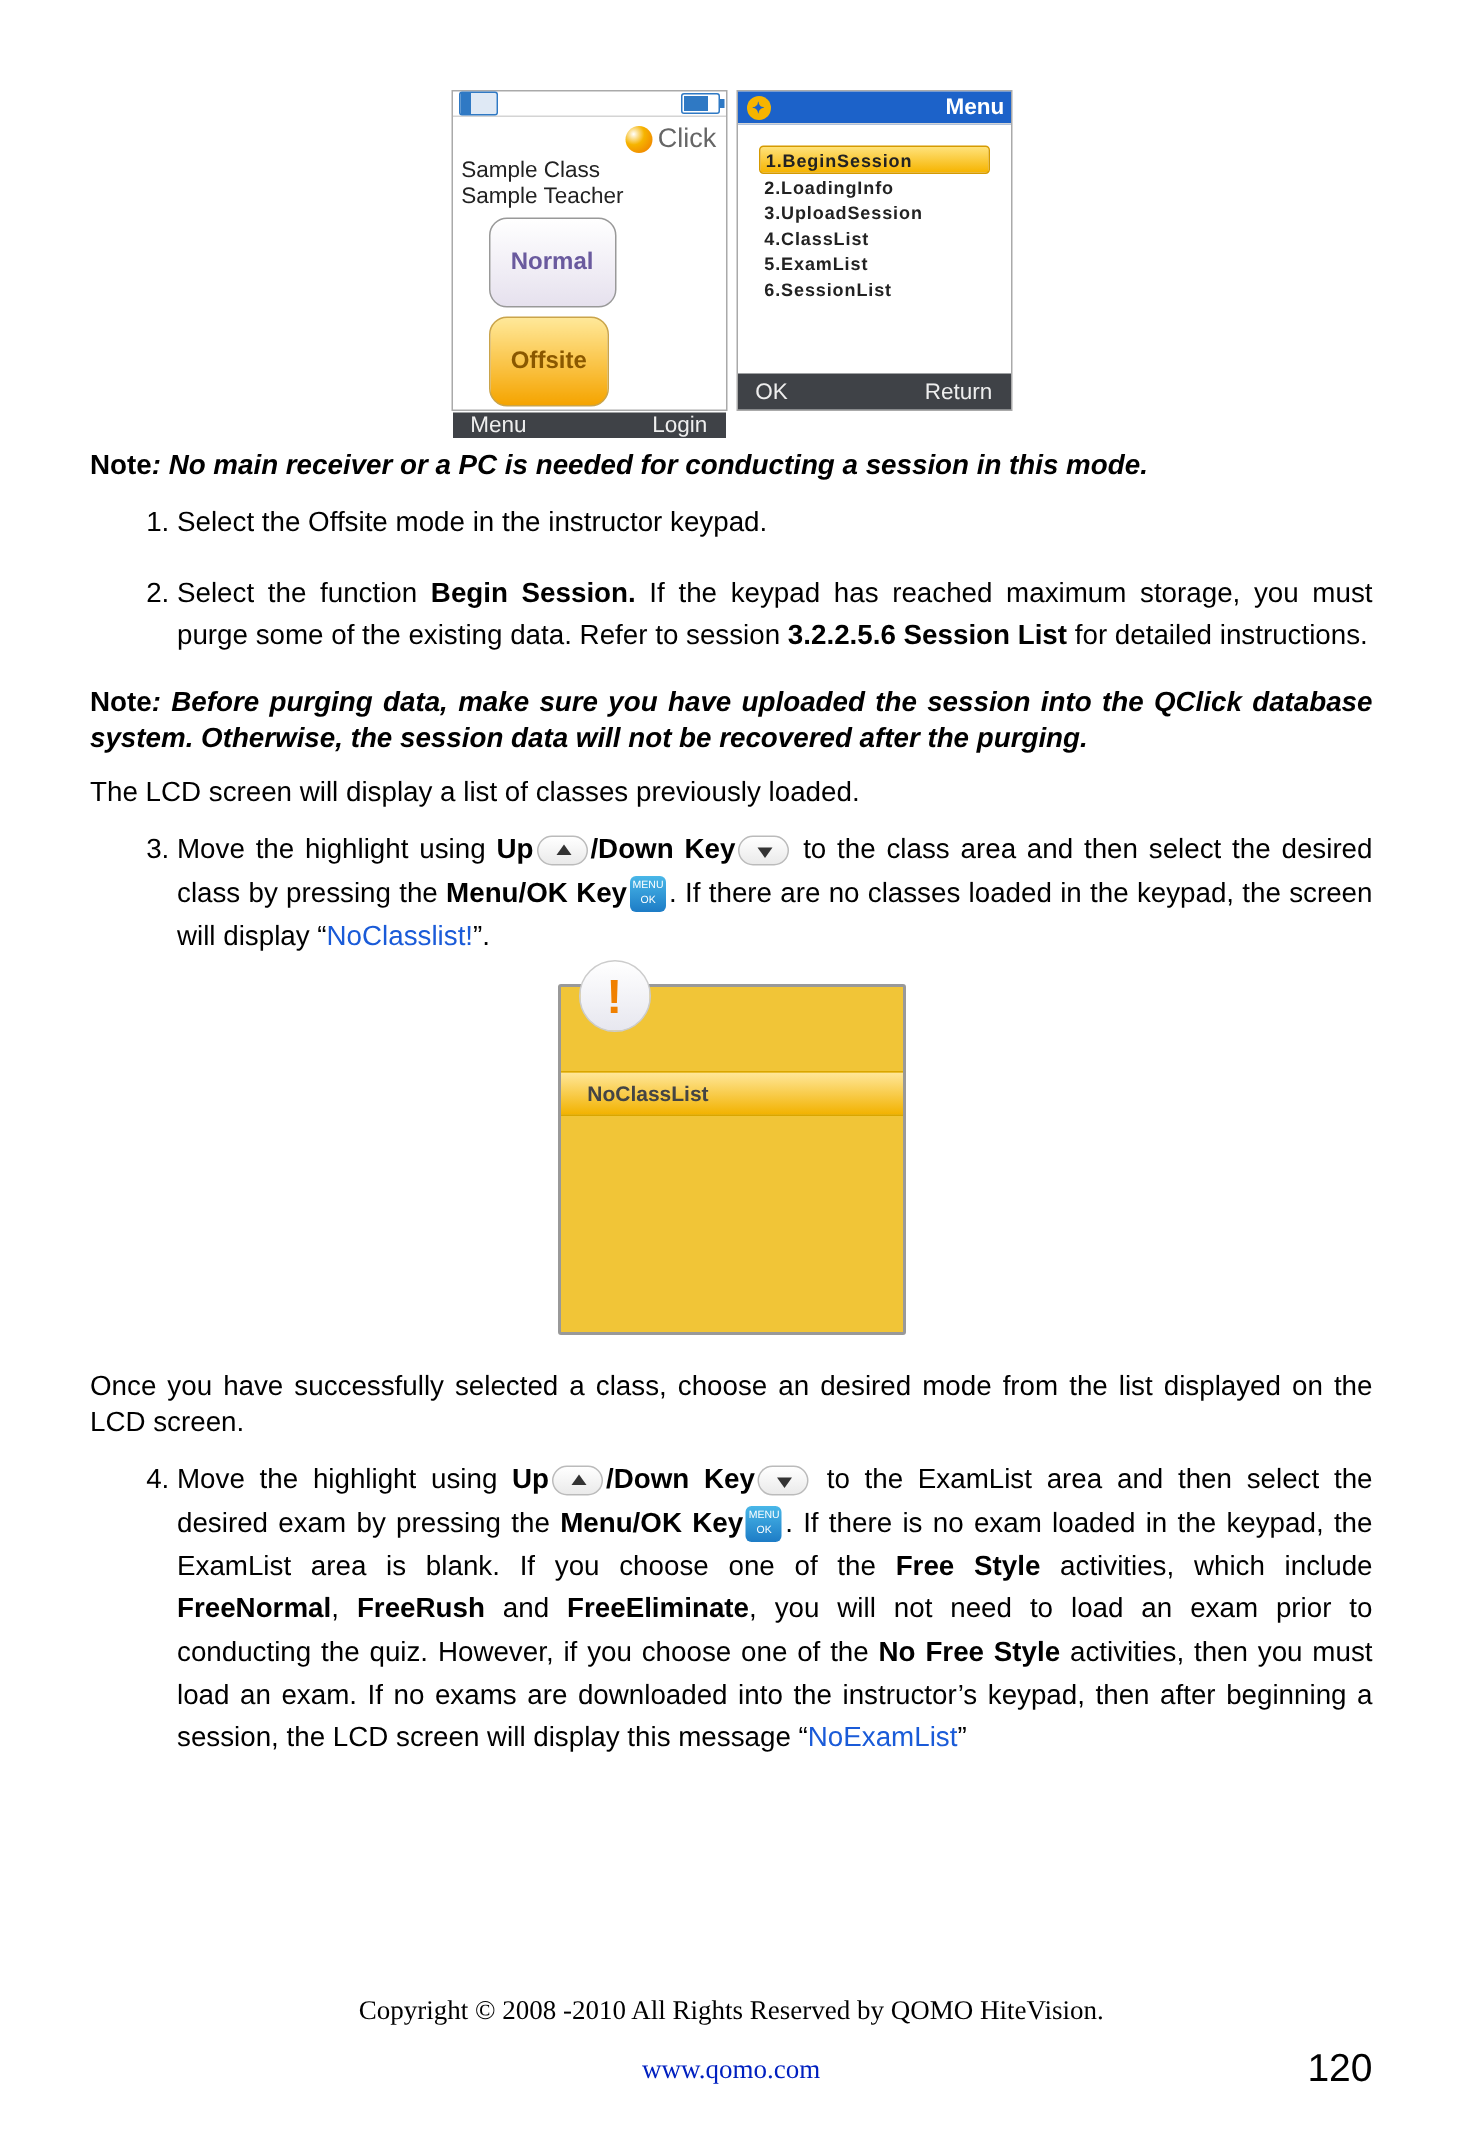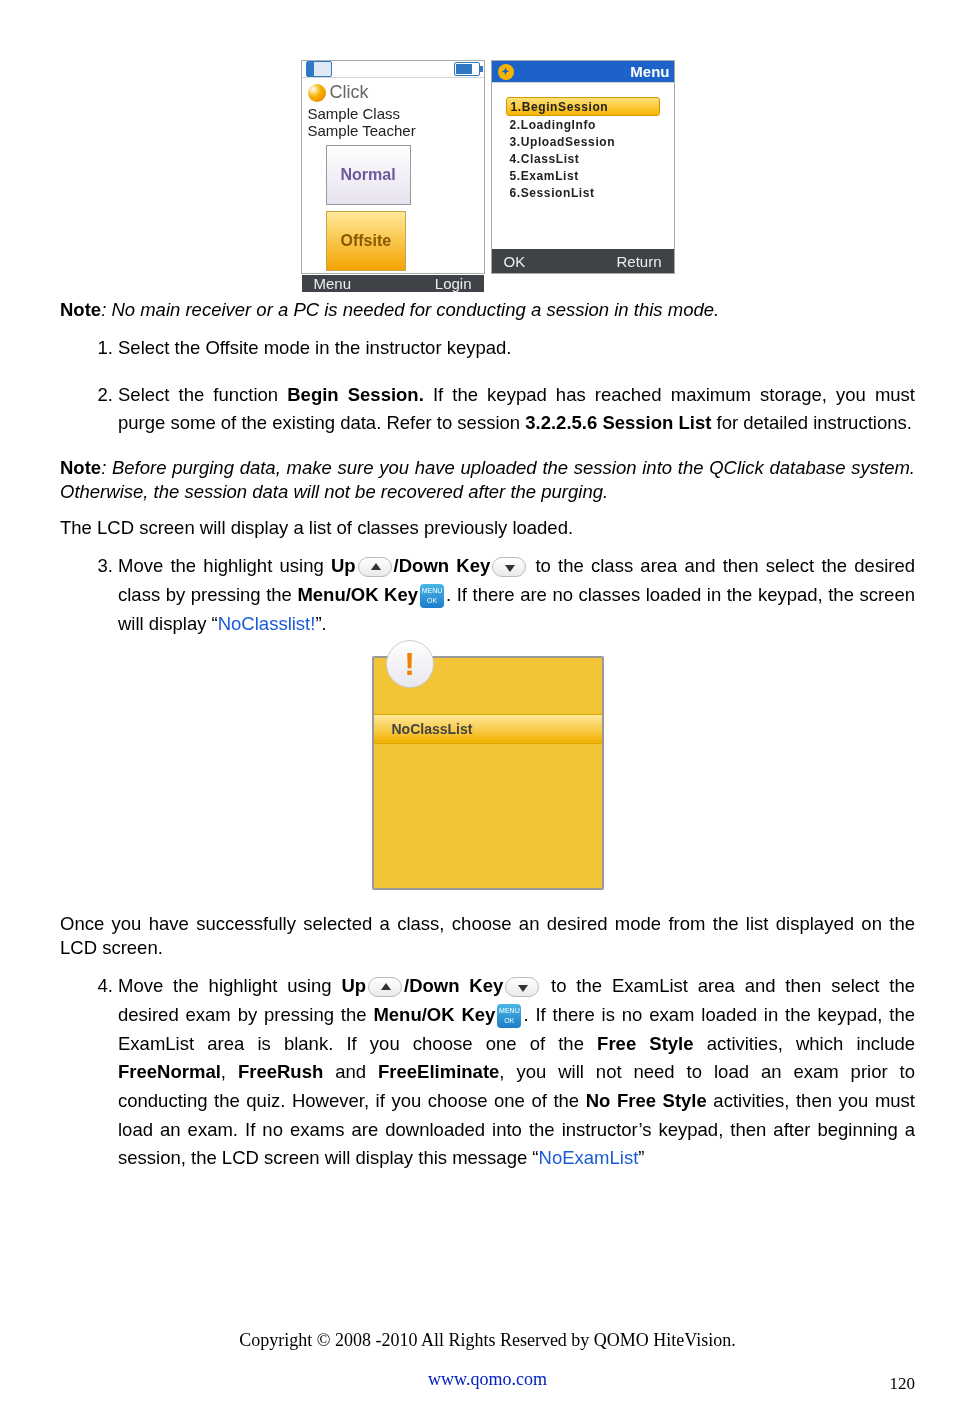--- a/index.html
+++ b/index.html
@@ -25,41 +25,41 @@
     height: 22px; display:flex; justify-content:space-between; align-items:center;
     padding:0 4px; border-bottom:1px solid #d4d4d4;
   }
   .statusbar .signal { width:26px; height:16px; background:linear-gradient(to right,#2f79c4 0 30%, #dfe9f5 30% 100%); border:1px solid #2f79c4; border-radius:2px;}
   .statusbar .battery { width:26px; height:14px; border:1.5px solid #2f79c4; border-radius:2px; position:relative;}
   .statusbar .battery::after{content:"";position:absolute;right:-4px;top:3px;width:3px;height:6px;background:#2f79c4;}
   .statusbar .battery::before{content:"";position:absolute;left:1px;top:1px;bottom:1px;width:70%;background:#2f79c4;}
   .statusbar.menu-bar{ background:#1c62c9; color:#fff; font-weight:bold; font-size:15px; display:flex; align-items:center; gap:6px; padding-left:6px;}
   .statusbar.menu-bar .menu-icon{width:16px;height:16px;background:#f6b400;border-radius:50%;display:flex;align-items:center;justify-content:center;font-size:10px;color:#1c62c9;}
   .phone-body{ flex:1; padding:4px 6px; font-size:15px; color:#222; }
-  .phone-body .brand{ display:flex; align-items:center; gap:4px; margin-bottom:2px; font-size:18px; color:#666; }
+  .phone-body .brand{ display:flex; align-items:center; gap:4px; margin-bottom:2px; font-size:18px; color:#666;justify-content:flex-end; }
   .phone-body .brand .logo{width:18px;height:18px;background:radial-gradient(circle at 30% 30%, #fff, #f6b400 40%, #f08000 90%);border-radius:50%;}
   .pill {
-    display:inline-block; padding:20px 14px; border-radius:0;
+    display:inline-block; padding:20px 14px; border-radius:12px;
     font-size:16px; font-weight:bold; margin-top:6px; margin-left:18px;
     border:1px solid #999;
     background:linear-gradient(#fff,#e6e1ee);
     color:#6a5a9e;
   }
   .pill.offsite { background:linear-gradient(#ffe899,#f5a400); color:#8a5800; border-color:#caa44a;text-align:right;}
   .softkeys{
     height:24px; background:#3f4247; display:flex; justify-content:space-between; align-items:center;
     font-size:15px; color:#eee; padding:0 12px;
   }
   .menu-list{ list-style:none; margin:12px; padding:0; font-size:12px; font-weight:bold; color:#222;}
   .menu-list li{ padding:1.5px 4px; letter-spacing:0.6px;}
   .menu-list li.sel{ background:linear-gradient(#ffe27a,#f6b400); border:1px solid #d59a00; border-radius:3px;}
   
   p { margin: 12px 0; line-height:1.3; }
   .note-label{ font-weight:bold; }
-  .italic{ font-style: italic; }
+  .italic{ font-style: italic; font-weight: bold; }
   .justify{ text-align: justify; }
   ol.main { margin: 12px 0 12px 2px; padding-left: 56px; }
   ol.main > li { margin-bottom:18px; text-align:justify; line-height:1.55; }
   .bold{ font-weight:bold; }
   .bluetxt{ color:#1a5bd8; }
   .key-up, .key-down {
     display:inline-block; width:34px; height:20px; border-radius:10px;
     background:linear-gradient(#fff,#eaeaea); border:1px solid #bbb;
     vertical-align:middle; position:relative; margin:0 2px;
   }
@@ -85,21 +85,21 @@
   .noclass .bubble .mark{ color:#f08000; font-size:32px; font-weight:bold;}
   .noclass .title{
     position:absolute; top:56px; left:0; right:0;
     background:linear-gradient(#ffe79a,#f2b200);
     font-size:14px; font-weight:bold; color:#444; padding:6px 0 6px 18px;
     border-top:1px solid #d9a600; border-bottom:1px solid #d9a600;
   }
   
   .footer{ position:absolute; left:60px; right:60px; bottom:32px; text-align:center; font-family:"Times New Roman", serif; font-size:18px; }
   .footer a{ color:#0020c0; }
-  .pagenum{ font-family:Liberation Serif, serif; font-size:17px; position:absolute; right:60px; bottom:28px;}
+  .pagenum{ font-family:Liberation Sans, sans-serif; font-size:26px; position:absolute; right:60px; bottom:28px;}
 </style>
 </head>
 <body>
 
 <div class="page">
 
   <div class="phones">
 
     <div class="phone">
       <div class="statusbar">

